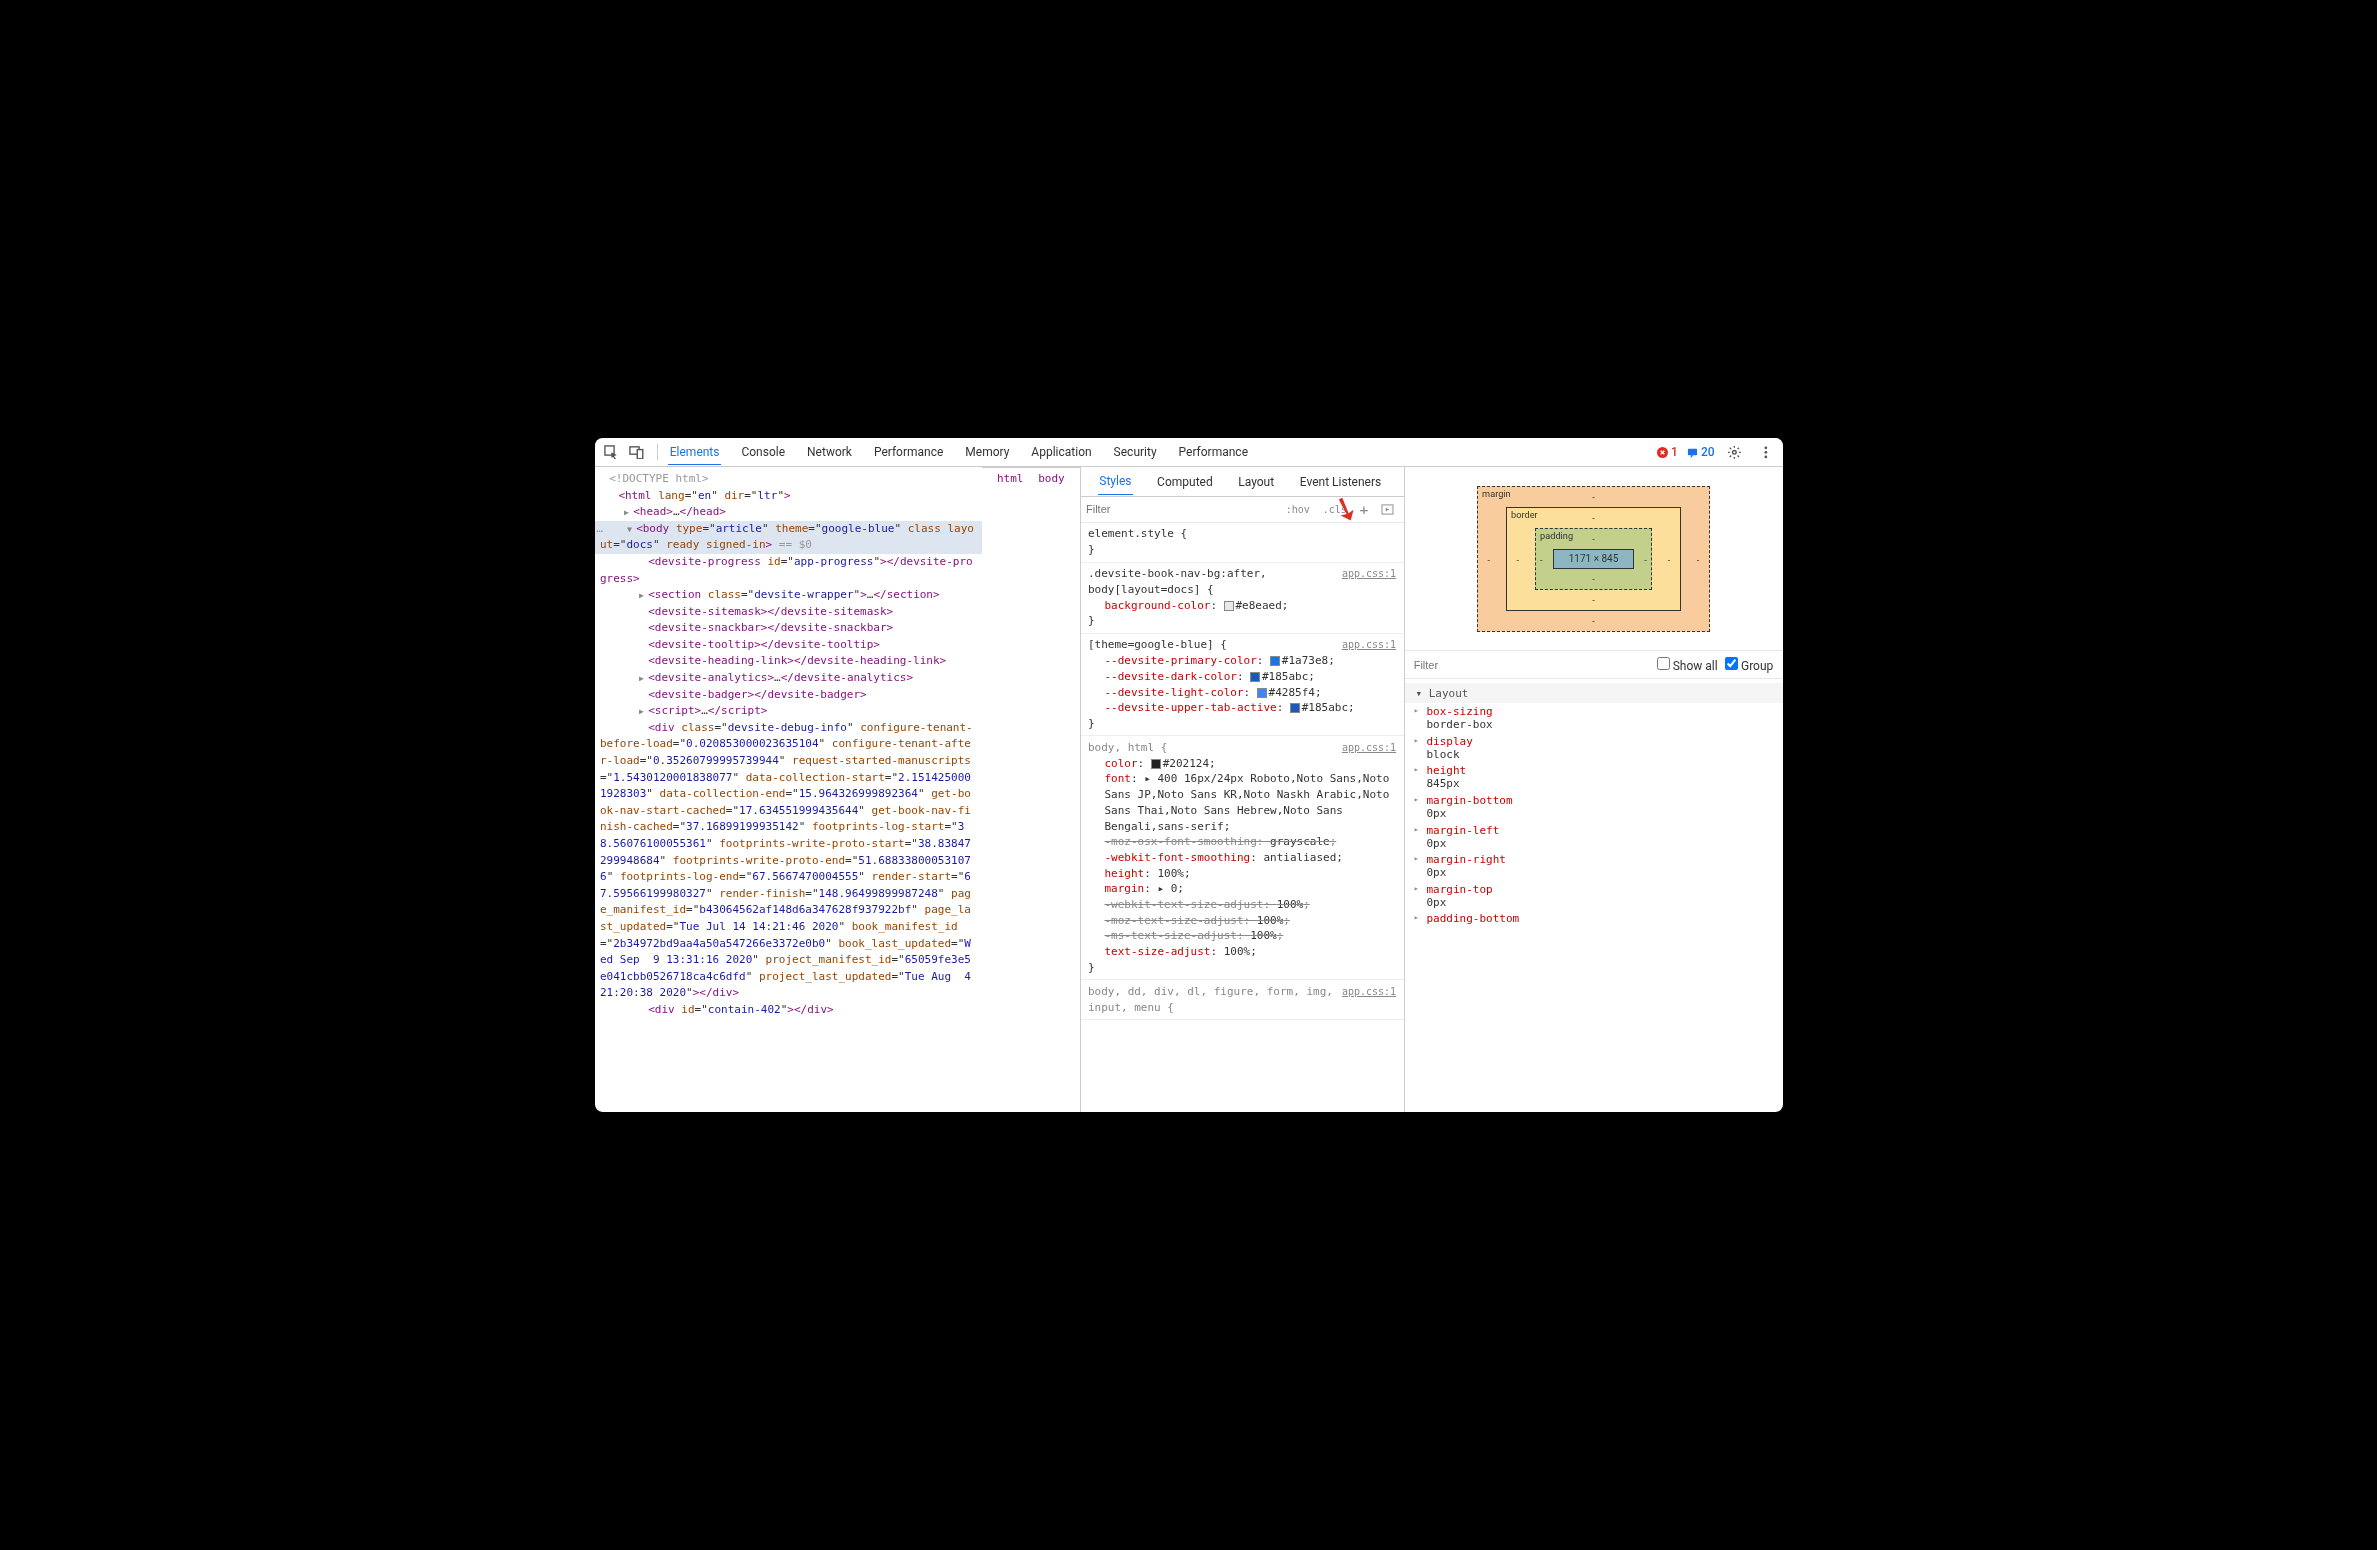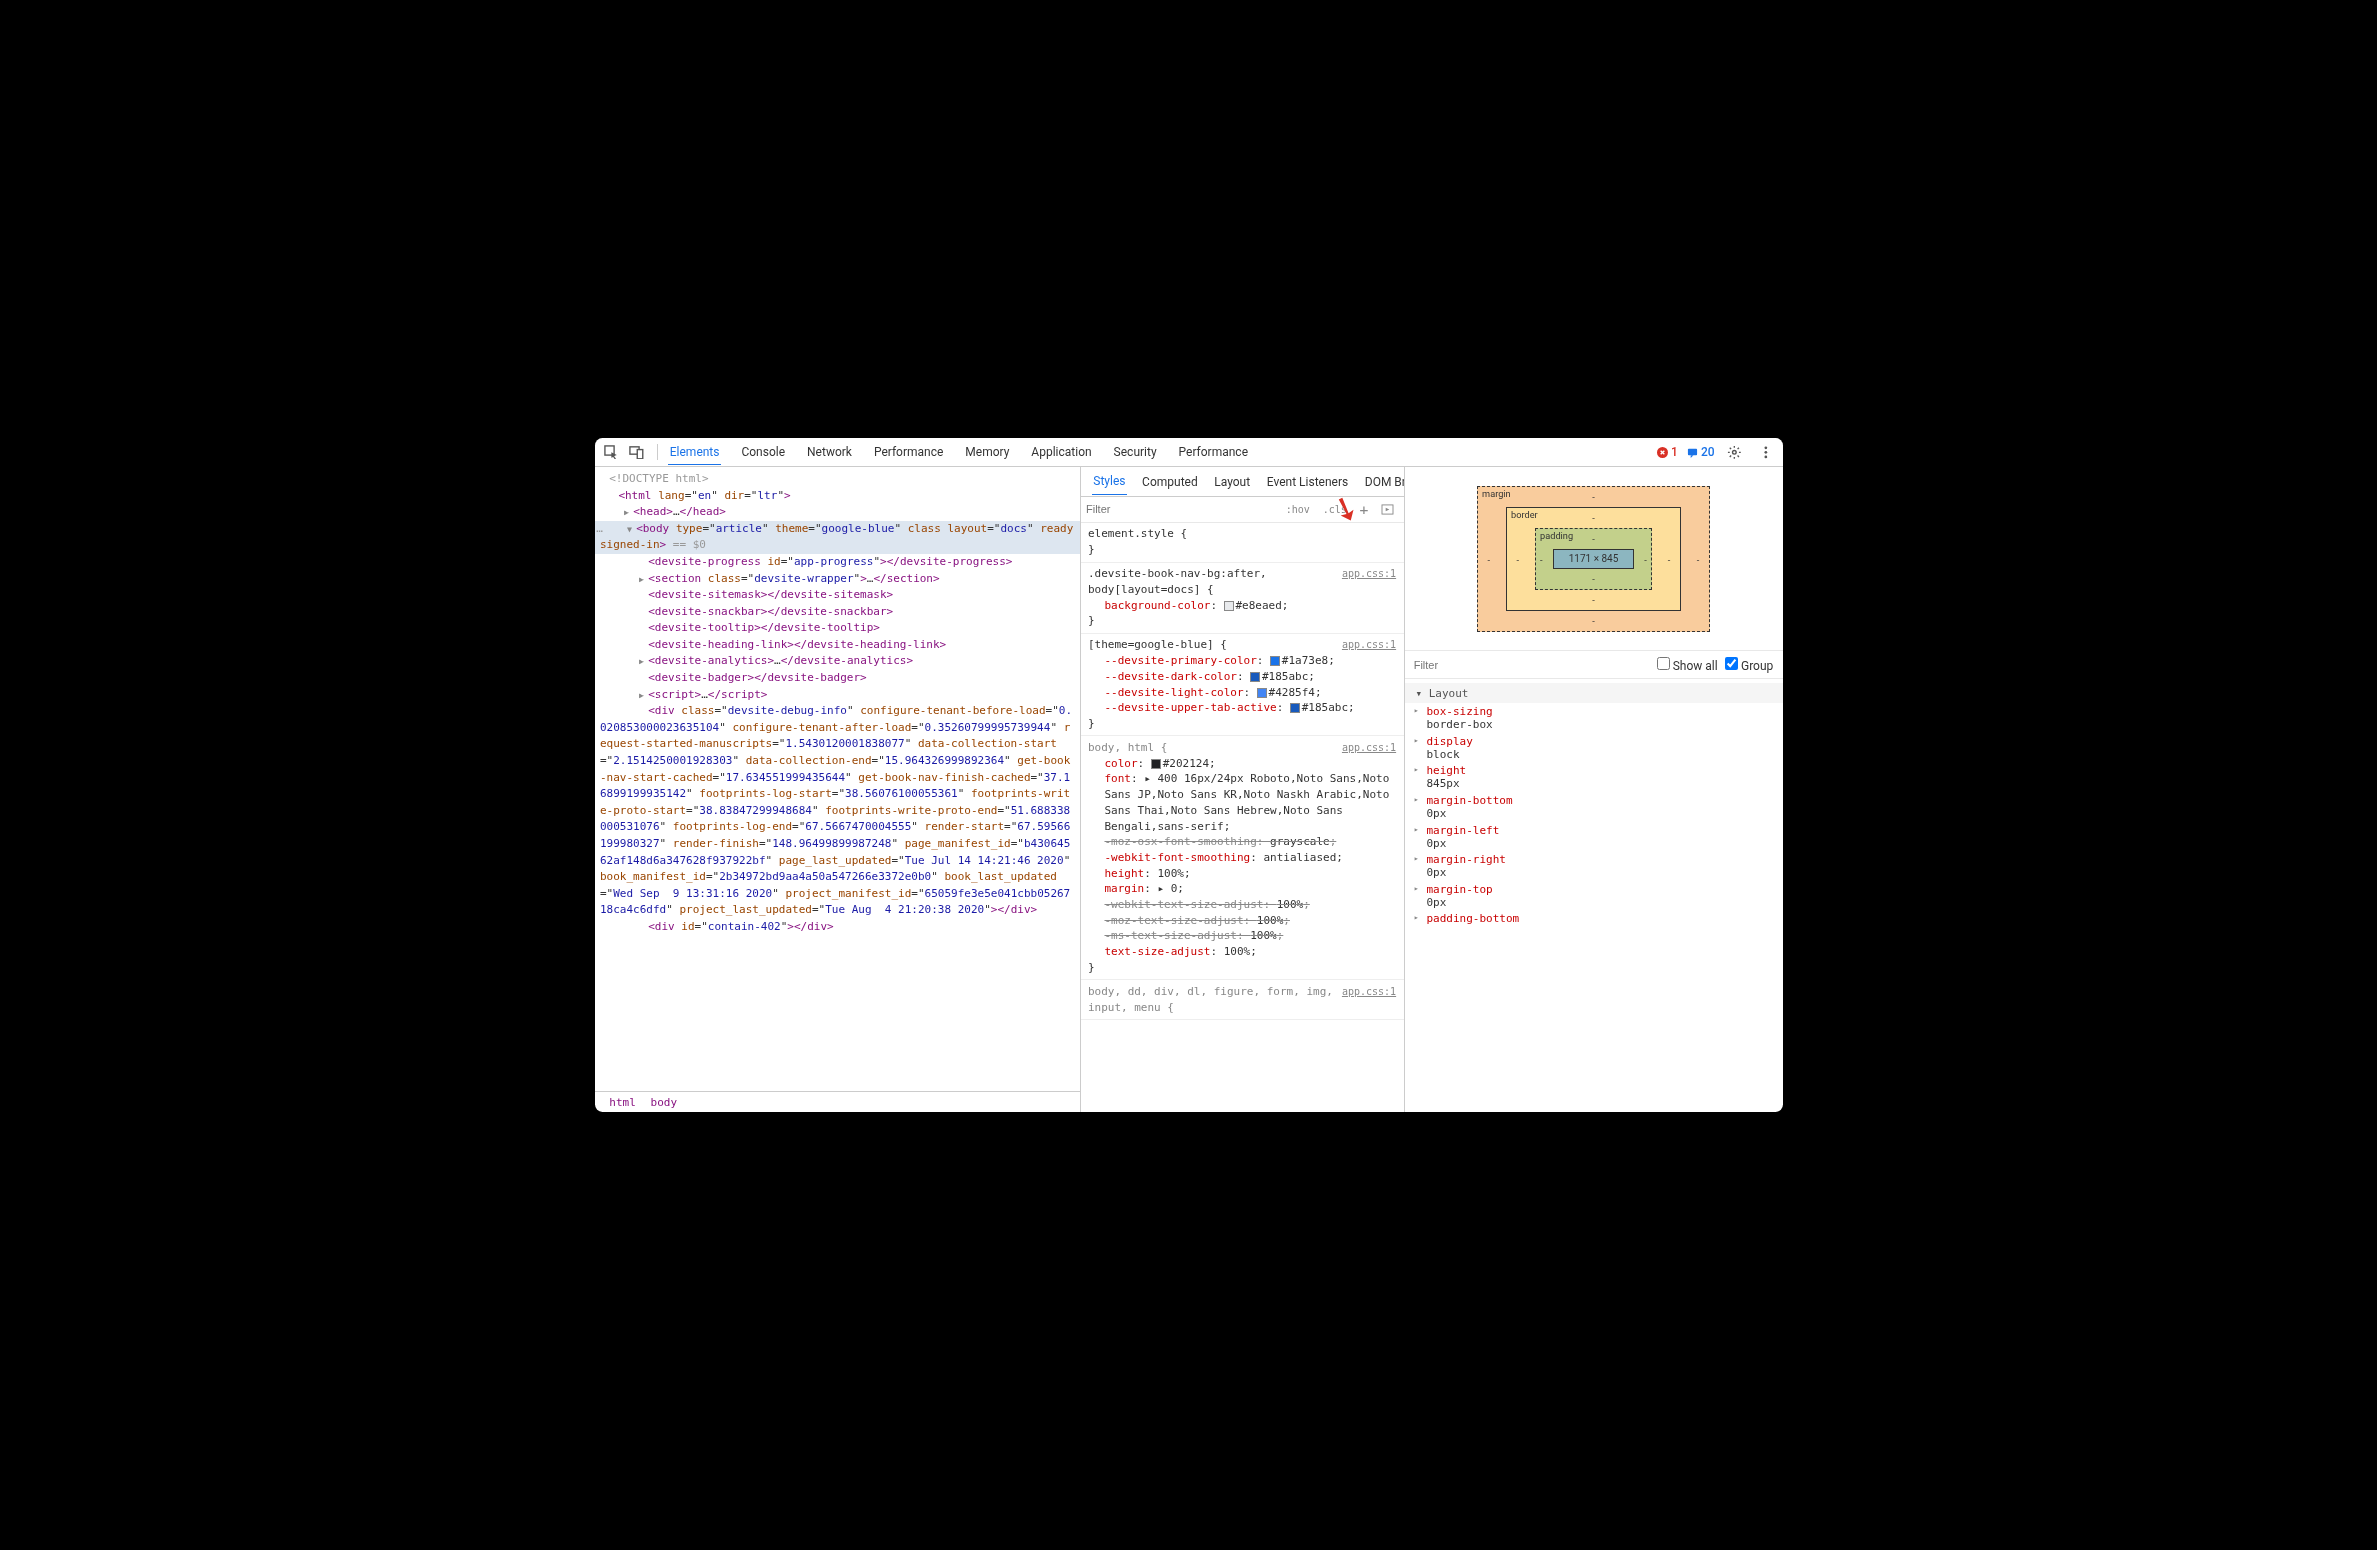--- a/index.html
+++ b/index.html
@@ -12,24 +12,24 @@
 .win-title{position:absolute;left:50%;transform:translateX(-50%);color:#555;font-size:12px}
 .toolbar{height:29.5px;border-bottom:0.9px solid #ccc;display:flex;align-items:center;padding:0 5.5px;gap:3.7px}
 .tool-ico{width:22px;height:22px;display:flex;align-items:center;justify-content:center;color:#555;cursor:pointer}
 .tabs-main{display:flex;gap:18.4px;margin-left:1px}
 .tab-main{padding:5.5px 1.8px;color:#333;cursor:pointer}
 .tab-main.active{color:#1a73e8;border-bottom:1.8px solid #1a73e8;margin-bottom:-0.9px}
 .toolbar-right{margin-left:auto;display:flex;align-items:center;gap:9.2px}
 .err-badge{color:#d93025;font-weight:500}
 .msg-badge{color:#1a73e8;font-weight:500}
 .content{display:flex;height:645px}
-.panel-left{width:486px;border-right:0.9px solid #ccc;display:flex;flex-direction:column;overflow:hidden}
+.panel-left{width:486px;border-right:0.9px solid #ccc;display:flex;overflow:hidden}
 .panel-mid{width:324px;border-right:0.9px solid #ccc;display:flex;flex-direction:column;overflow:hidden;position:relative}
 .panel-right{flex:1;display:flex;flex-direction:column;overflow:hidden}
-.subtabs{display:flex;gap:13px;padding:0 11px;border-bottom:0.9px solid #ccc;height:29.5px;align-items:center}
+.subtabs{display:flex;gap:22px;padding:0 17px;border-bottom:0.9px solid #ccc;height:29.5px;align-items:center}
 .subtab{padding:5.5px 1.8px;color:#333;cursor:pointer;white-space:nowrap}
 .subtab.active{color:#1a73e8;border-bottom:1.8px solid #1a73e8;margin-bottom:-0.9px}
 .filter-row{display:flex;align-items:center;gap:5.5px;padding:2.8px 5.5px;border-bottom:0.9px solid #e8e8e8;height:26px}
 .filter-input{border:none;outline:none;flex:1;font-size:11px;color:#888}
 .filter-btn{color:#888;font-family:Menlo,monospace;font-size:10px;cursor:pointer;padding:1.8px 3.7px}
 .dom-tree{flex:1;overflow:auto;font-family:Menlo,Consolas,monospace;font-size:11px;line-height:16.6px;padding:3.7px 0}
 .dom-line{padding:0 5.5px;white-space:pre-wrap;word-break:break-all}
 .dom-line.sel{background:#dde6f0}
 .dom-line .ind{display:inline-block}
 .tri{display:inline-block;width:9.2px;color:#888;font-size:8.3px}

